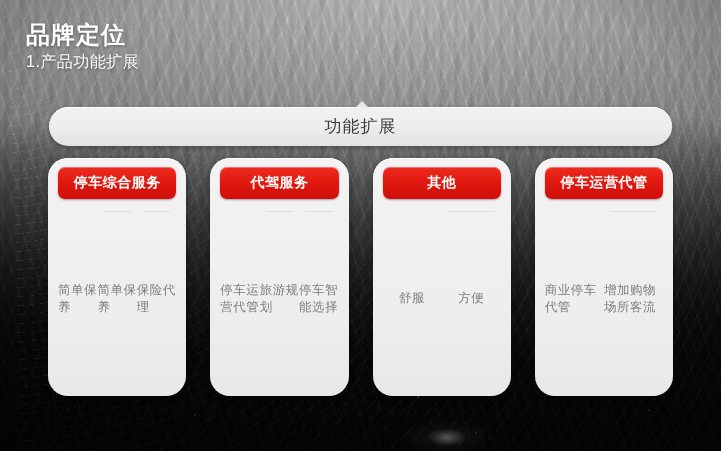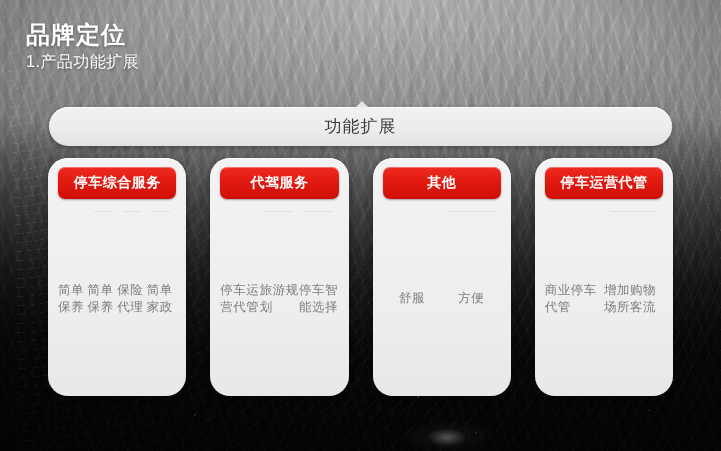--- a/index.html
+++ b/index.html
@@ -247,21 +247,20 @@
   <div class="cards">
 
     <div class="card">
       <div class="card-header">
         <span class="card-header-label">停车综合服务</span>
       </div>
       <div class="card-body">
         <div class="card-item">简单保养</div>
         <div class="card-item">简单保养</div>
         <div class="card-item">保险代理</div>
-        <div class="card-item">简单家政</div>
       </div>
     </div>
 
     <div class="card">
       <div class="card-header">
         <span class="card-header-label">代驾服务</span>
       </div>
       <div class="card-body">
         <div class="card-item">停车运营代管</div>
         <div class="card-item">旅游规划</div>

